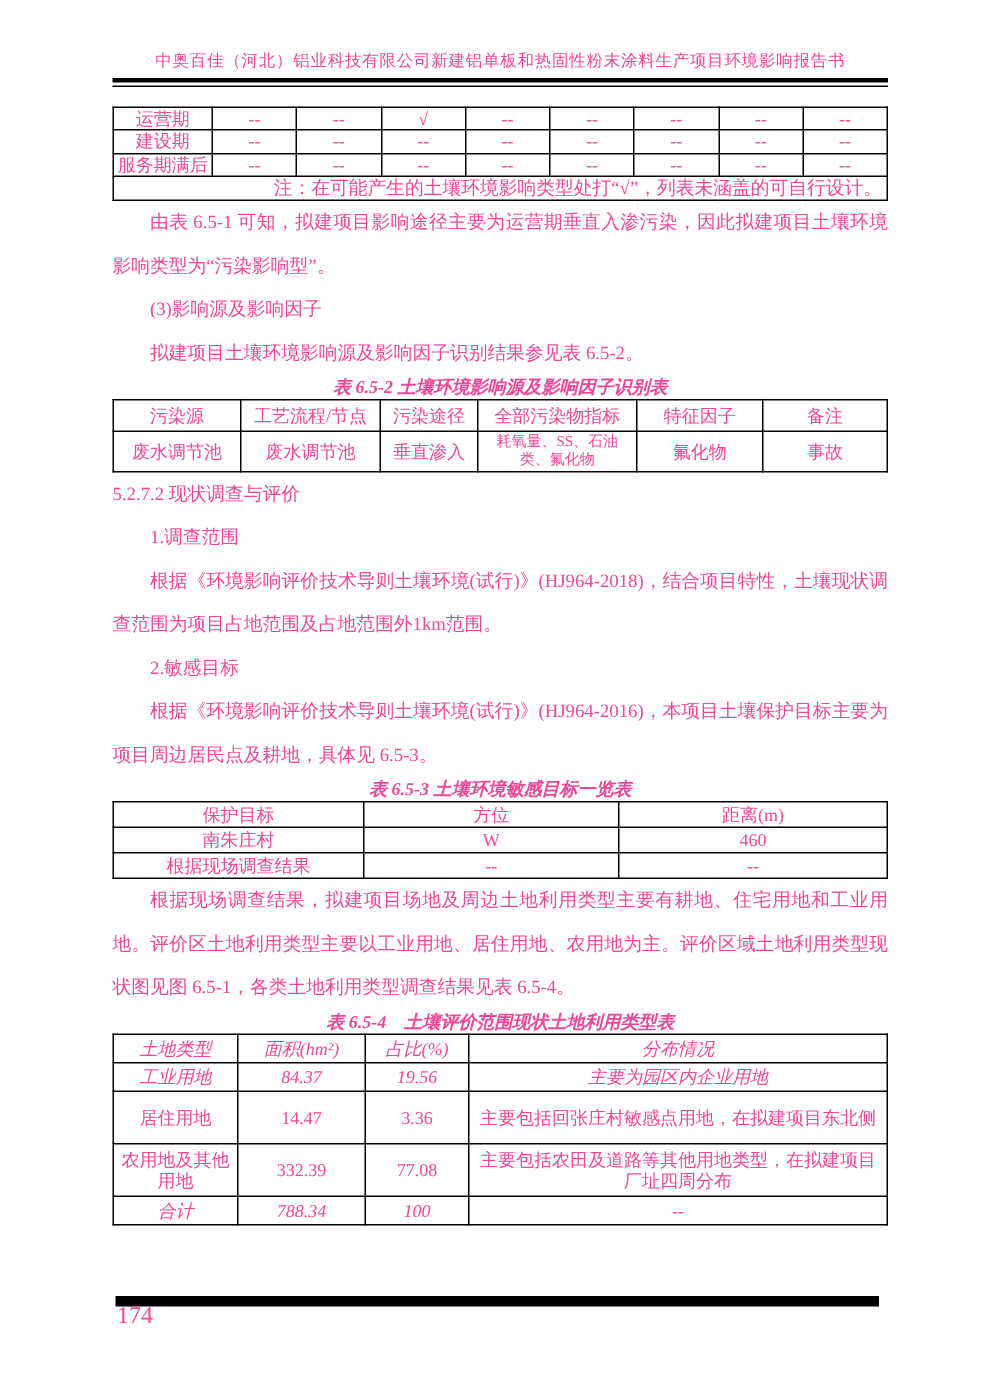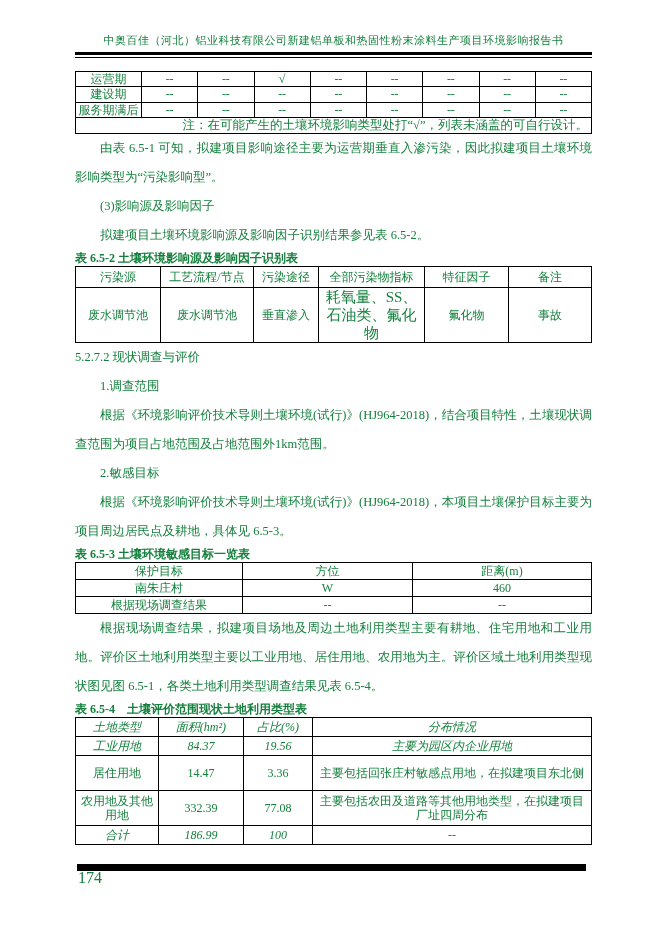--- a/index.html
+++ b/index.html
@@ -4,21 +4,21 @@
 <style>
   * { box-sizing: border-box; }
   html, body { margin: 0; padding: 0; background: #e8e8e8; }
   .page {
     position: relative;
     width: 666px;
     height: 932px;
     margin: 0 auto;
     background: #ffffff;
     font-family: "Liberation Serif", "DejaVu Serif", serif;
-    color: #15803d;
+    color: #ec4899;
     overflow: hidden;
   }
   .header {
     position: absolute;
     top: 33px;
     left: 75px;
     width: 517px;
   }
   .header-title {
     text-align: center;
@@ -34,23 +34,25 @@
     top: 71px;
     left: 75px;
     width: 517px;
     font-size: 12.5px;
     line-height: 29px;
   }
   p { margin: 0; text-align: justify; }
   .indent { text-indent: 2em; }
   .caption {
     font-weight: bold;
+    text-align: center;
     font-size: 12px;
     line-height: 16px;
     margin: 0;
+    font-style: italic;
   }
   table {
     border-collapse: collapse;
     width: 100%;
     table-layout: fixed;
   }
   td, th {
     border: 1px solid #000;
     font-size: 12px;
     font-weight: normal;
@@ -59,21 +61,21 @@
     padding: 0 2px;
     line-height: 1.2;
     overflow: hidden;
   }
   
   .t1 tr { height: 15px; }
   .t1 .note-cell { text-align: right; font-size: 12.5px; padding: 0 3px; }
   
   .t2 .hdr-row { height: 21px; }
   .t2 .data-row { height: 27px; }
-  .t2 .small { font-size: 15px; }
+  .t2 .small { font-size: 10px; }
   
   .t3 tr { height: 17px; }
   
   .t4 .r-s { height: 19px; font-style: italic; }
   .t4 .r-l { height: 35px; }
 
   .footer-bar {
     position: absolute;
     top: 864px;
     left: 77px;
@@ -185,21 +187,21 @@
         <td>氟化物</td>
         <td>事故</td>
       </tr>
     </tbody>
       </table>
 
     <p>5.2.7.2 现状调查与评价</p>
     <p class="indent">1.调查范围</p>
     <p class="indent">根据《环境影响评价技术导则土壤环境(试行)》(HJ964-2018)，结合项目特性，土壤现状调查范围为项目占地范围及占地范围外1km范围。</p>
     <p class="indent">2.敏感目标</p>
-    <p class="indent">根据《环境影响评价技术导则土壤环境(试行)》(HJ964-2018)，本项目土壤保护目标主要为项目周边居民点及耕地，具体见 6.5-3。</p>
+    <p class="indent">根据《环境影响评价技术导则土壤环境(试行)》(HJ964-2016)，本项目土壤保护目标主要为项目周边居民点及耕地，具体见 6.5-3。</p>
 
     <p class="caption">表 6.5-3 土壤环境敏感目标一览表</p>
     <table class="t3">
       <colgroup>
         <col style="width:167px">
           <col style="width:170px">
           <col>
       </colgroup>
       <tbody>
           <tr>
@@ -250,21 +252,21 @@
         <td>主要包括回张庄村敏感点用地，在拟建项目东北侧</td>
       </tr>
       <tr class="r-l">
         <td>农用地及其他用地</td>
         <td>332.39</td>
         <td>77.08</td>
         <td>主要包括农田及道路等其他用地类型，在拟建项目厂址四周分布</td>
       </tr>
       <tr class="r-s">
         <td>合计</td>
-        <td>186.99</td>
+        <td>788.34</td>
         <td>100</td>
         <td>--</td>
       </tr>
     </tbody>
       </table>
 
   </div>
 
   <div class="footer-bar"></div>
   <div class="footer-num">174</div>

